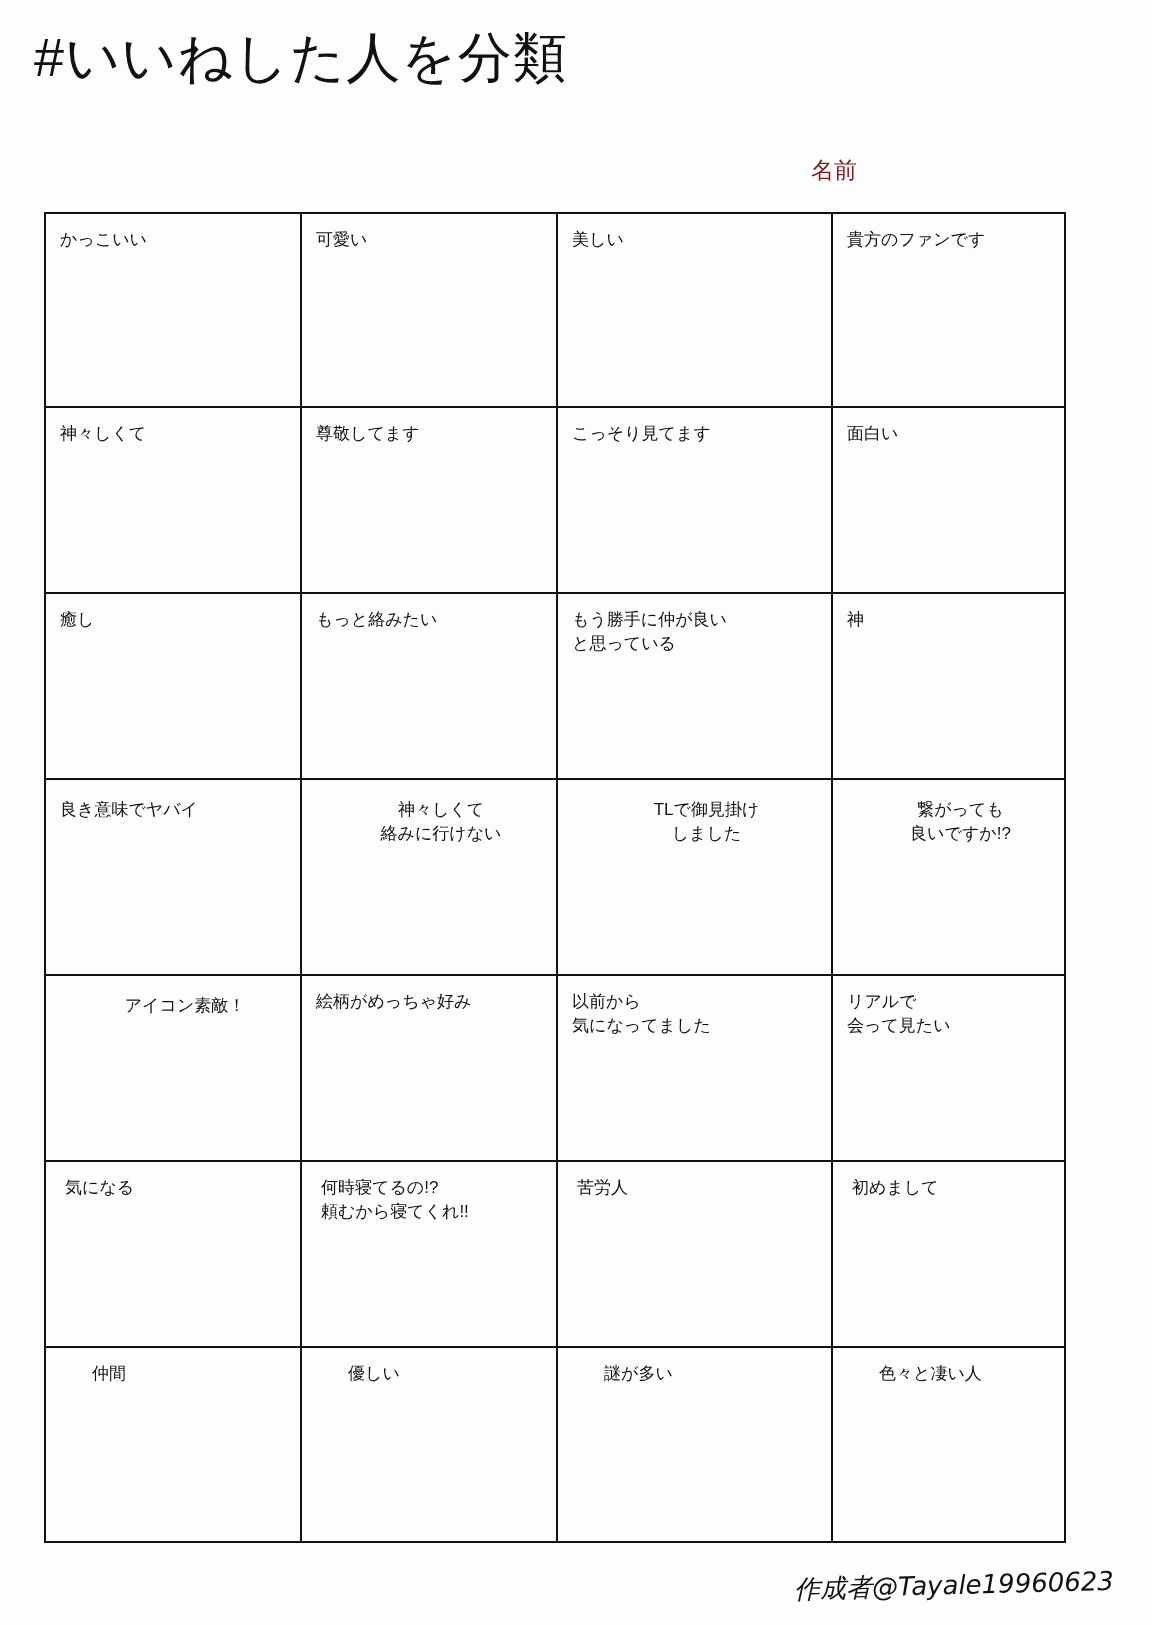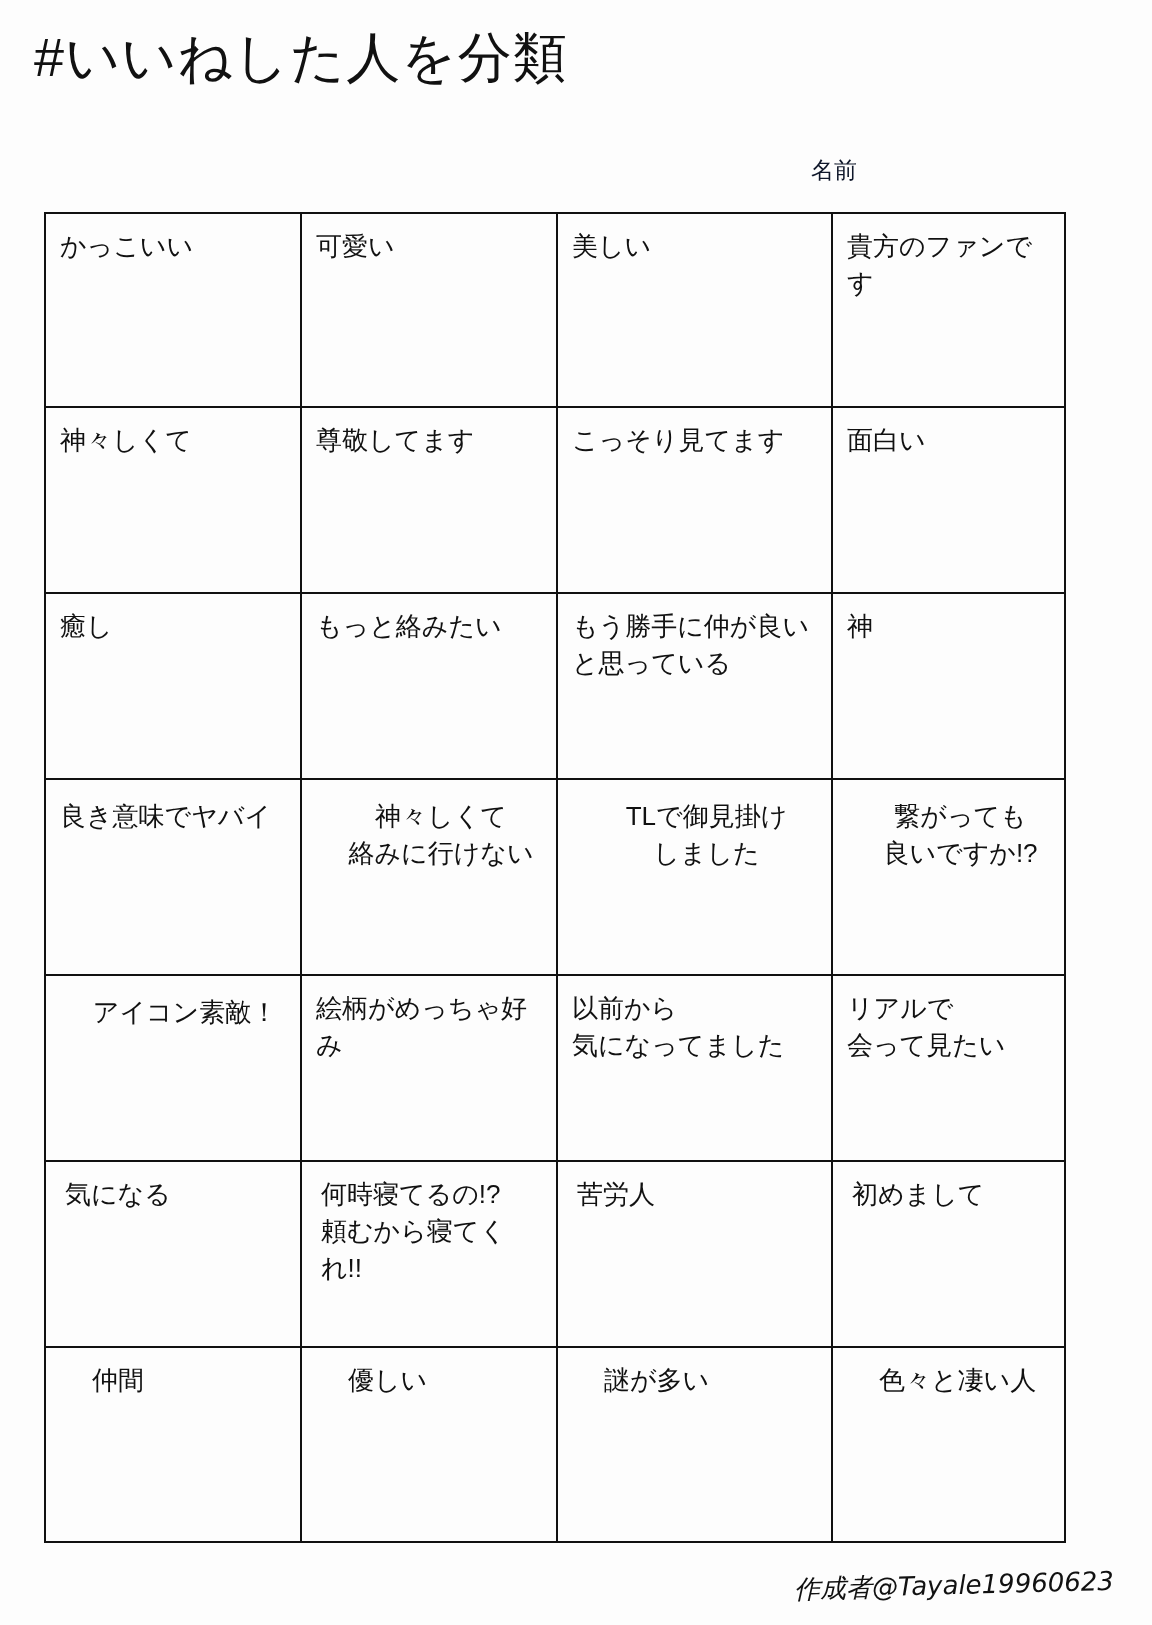--- a/index.html
+++ b/index.html
@@ -28,41 +28,41 @@
     font-weight: 400;
     letter-spacing: 1px;
     color: #111;
     white-space: nowrap;
   }
   .name-label {
     position: absolute;
     left: 811px;
     top: 155px;
     font-size: 23px;
-    color: #0f172a;
+    color: #7f1d1d;
   }
   .grid {
     position: absolute;
     left: 44px;
     top: 212px;
     width: 1022px;
     border-top: 2px solid #111;
     border-left: 2px solid #111;
     box-sizing: border-box;
   }
   .row {
     display: flex;
     width: 100%;
   }
   .cell {
     border-right: 2px solid #111;
     border-bottom: 2px solid #111;
     box-sizing: border-box;
     padding: 14px 12px 10px 14px;
-    font-size: 26px;
+    font-size: 17px;
     line-height: 1.42;
     color: #111;
     white-space: pre-line;
     overflow: hidden;
   }
   .c0 { width: 256px; }
   .c1 { width: 256px; }
   .c2 { width: 275px; }
   .c3 { width: 233px; }
 

